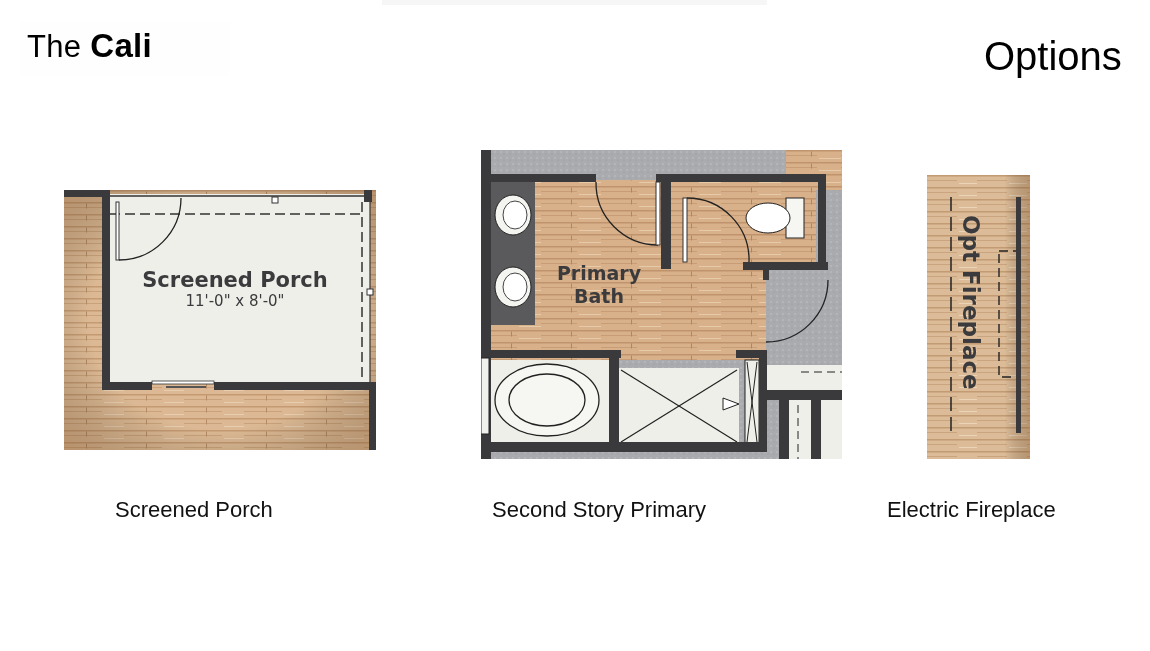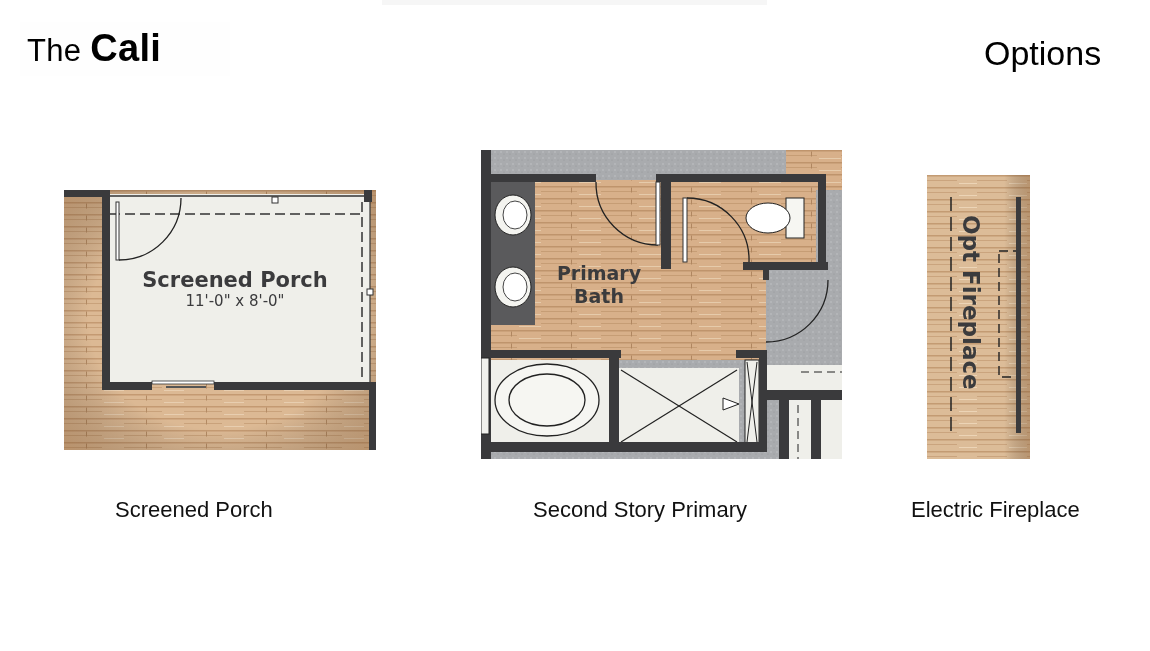--- a/index.html
+++ b/index.html
@@ -1,22 +1,22 @@
 <!DOCTYPE html>
 <html><head>
 <meta charset="utf-8">
 <style>
   html, body { margin:0; padding:0; background:#ffffff; }
   body { width:1150px; height:651px; position:relative; overflow:hidden; font-family:"Liberation Sans", sans-serif; }
   .topline { position:absolute; left:382px; top:0; width:385px; height:5px; background:#f6f6f6; }
   .brand { position:absolute; left:20px; top:22px; width:210px; height:54px; background:#fefefe; }
   .brand-text { position:absolute; left:27px; top:27px; font-size:31px; font-weight:bold; color:#000; letter-spacing:0.3px; }
   .brand-text .thin { font-weight:normal; }
-  .brand-text .heavy { font-weight:900; font-size:38px; }
-  .title { position:absolute; left:984px; top:34px; font-size:34px; color:#000; }
+  .brand-text .heavy { font-weight:900; font-size:33px; }
+  .title { position:absolute; left:984px; top:34px; font-size:40px; color:#000; }
   .plan { position:absolute; }
   .caption { position:absolute; top:497px; font-size:22px; color:#111; white-space:nowrap; }
   svg text { font-family:"DejaVu Sans", sans-serif; }
 </style>
 </head>
 <body>
 
 <div class="topline"></div>
 
 <div class="brand"></div>
@@ -165,14 +165,14 @@
   </defs>
   <rect width="103" height="284" fill="url(#wood3)"></rect>
   <rect width="103" height="284" fill="url(#shade3)"></rect>
   <line x1="24" y1="22" x2="24" y2="262" stroke="#222" stroke-width="1.5" stroke-dasharray="14,6"></line>
   <rect x="72" y="76" width="20" height="126" fill="none" stroke="#222" stroke-width="1.4" stroke-dasharray="9,5"></rect>
   <rect x="89" y="22" width="5" height="236" fill="#3a3a3c"></rect>
   <text transform="translate(36,40) rotate(90)" font-size="23" font-weight="bold" fill="#3b3b3d">Opt Fireplace</text>
 </svg>
 
 <div class="caption" style="left:115px;">Screened Porch</div>
-<div class="caption" style="left:533px;">Second Story Primary</div>
-<div class="caption" style="left:887px;margin-left:24px;">Electric Fireplace</div>
+<div class="caption" style="left:492px;">Second Story Primary</div>
+<div class="caption" style="left:887px;">Electric Fireplace</div>
 
 </body></html>

